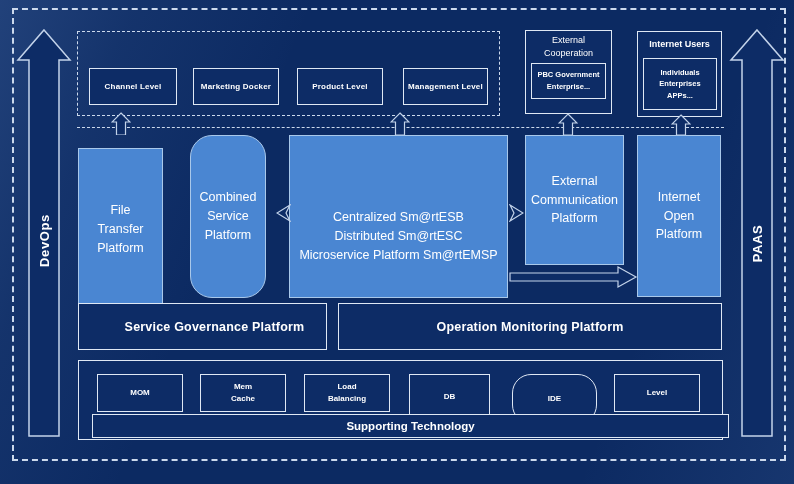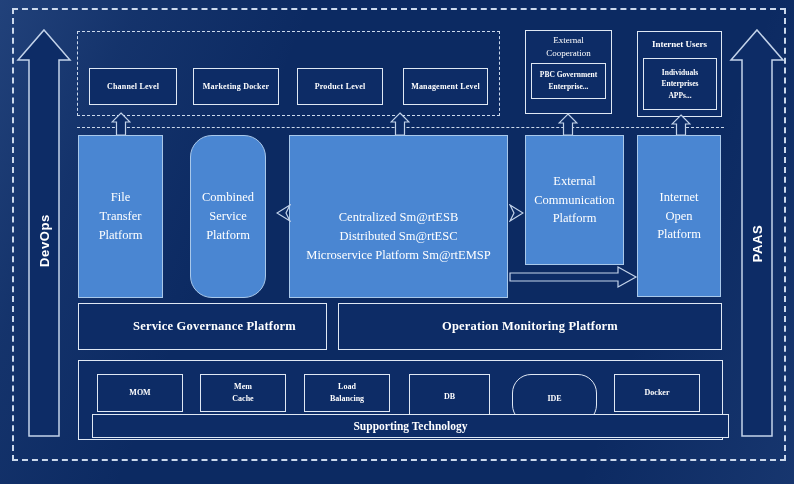--- a/index.html
+++ b/index.html
@@ -11,21 +11,21 @@
       #0c2a62;
     font-family:"Liberation Sans", sans-serif;
     color:#ffffff;
   }
   .abs{position:absolute;box-sizing:border-box;}
   .dashed-outer{border:2px dashed #ccd9ec;}
   .dashed-box{border:1.5px dashed #ccd9ec;}
   .dashed-line{border-top:1.5px dashed #ccd9ec;}
   .panel{background:#0d2c66;border:1.2px solid #dfe8f4;}
   .blue{background:#4a86d2;border:1.5px solid #a9c8ea;}
-  .center{display:flex;align-items:center;justify-content:center;text-align:center;font-family:Liberation Serif, serif;}
+  .center{display:flex;align-items:center;justify-content:center;text-align:center;}
   .pre{white-space:pre-line;}
   .lvl{font-size:8px;font-weight:bold;letter-spacing:0.2px;}
   .plat{font-size:12.5px;line-height:1.5;}
   .gov{font-size:12.5px;font-weight:600;letter-spacing:0.2px;}
   .tech{font-size:8px;font-weight:bold;line-height:1.5;}
   .v-label{font-size:13px;font-weight:bold;letter-spacing:0.6px;transform:rotate(-90deg);width:100px;text-align:center;}
   .arrow-shape{fill:#0d2c66;stroke:#c3d3ea;stroke-width:1.5;}
   .arrow-shape-thin{fill:#0d2c66;stroke:#c3d3ea;stroke-width:1.2;}
   .title-sm{font-size:9px;line-height:1.45;}
   .inner-sm{font-size:7.5px;font-weight:600;line-height:1.55;}
@@ -83,21 +83,21 @@
   <svg class="abs" style="left:390px;top:112px;" width="20" height="23" viewBox="0 0 20 23">
     <polygon class="arrow-shape-thin" points="10,1 19,10 14.5,10 14.5,23 5.5,23 5.5,10 1,10"></polygon>
   </svg>
   <svg class="abs" style="left:558px;top:113px;" width="20" height="22" viewBox="0 0 20 22">
     <polygon class="arrow-shape-thin" points="10,1 19,10 14.5,10 14.5,22 5.5,22 5.5,10 1,10"></polygon>
   </svg>
   <svg class="abs" style="left:671px;top:114px;" width="20" height="21" viewBox="0 0 20 21">
     <polygon class="arrow-shape-thin" points="10,1 19,10 14.5,10 14.5,21 5.5,21 5.5,10 1,10"></polygon>
   </svg>
 
-  <div class="abs blue center plat pre" style="left:78px;top:135px;width:85px;height:163px;">File
+  <div class="abs blue center plat pre" style="left:78px;top:148px;width:85px;height:163px;">File
 Transfer
 Platform</div>
   <div class="abs blue center plat pre" style="left:190px;top:135px;width:76px;height:163px;border-radius:22px;">Combined
 Service
 Platform</div>
   <div class="abs blue center plat pre" style="left:289px;top:135px;width:219px;height:163px;align-items:flex-start;padding-top:72px;">Centralized Sm@rtESB
 Distributed Sm@rtESC
 Microservice Platform Sm@rtEMSP</div>
   <div class="abs blue center plat pre" style="left:525px;top:135px;width:99px;height:130px;">External
 Communication
@@ -121,16 +121,16 @@
   <div class="abs panel center gov" style="left:338px;top:303px;width:384px;height:47px;border-width:1.5px;">Operation Monitoring Platform</div>
 
   <div class="abs panel" style="left:78px;top:360px;width:645px;height:80px;border-width:1px;"></div>
   <div class="abs panel center tech pre" style="left:97px;top:374px;width:86px;height:38px;">MOM</div>
   <div class="abs panel center tech pre" style="left:200px;top:374px;width:86px;height:38px;">Mem
 Cache</div>
   <div class="abs panel center tech pre" style="left:304px;top:374px;width:86px;height:38px;">Load
 Balancing</div>
   <div class="abs panel center tech pre" style="left:409px;top:374px;width:81px;height:46px;">DB</div>
   <div class="abs panel center tech pre" style="left:512px;top:374px;width:85px;height:50px;border-radius:19px;">IDE</div>
-  <div class="abs panel center tech pre" style="left:614px;top:374px;width:86px;height:38px;">Docker</div>
+  <div class="abs panel center tech pre" style="left:614px;top:374px;width:86px;height:38px;">Level</div>
   <div class="abs panel center" style="left:92px;top:414px;width:637px;height:24px;font-size:11.5px;font-weight:bold;">Supporting Technology</div>
 
 </div>
 
 </body></html>

